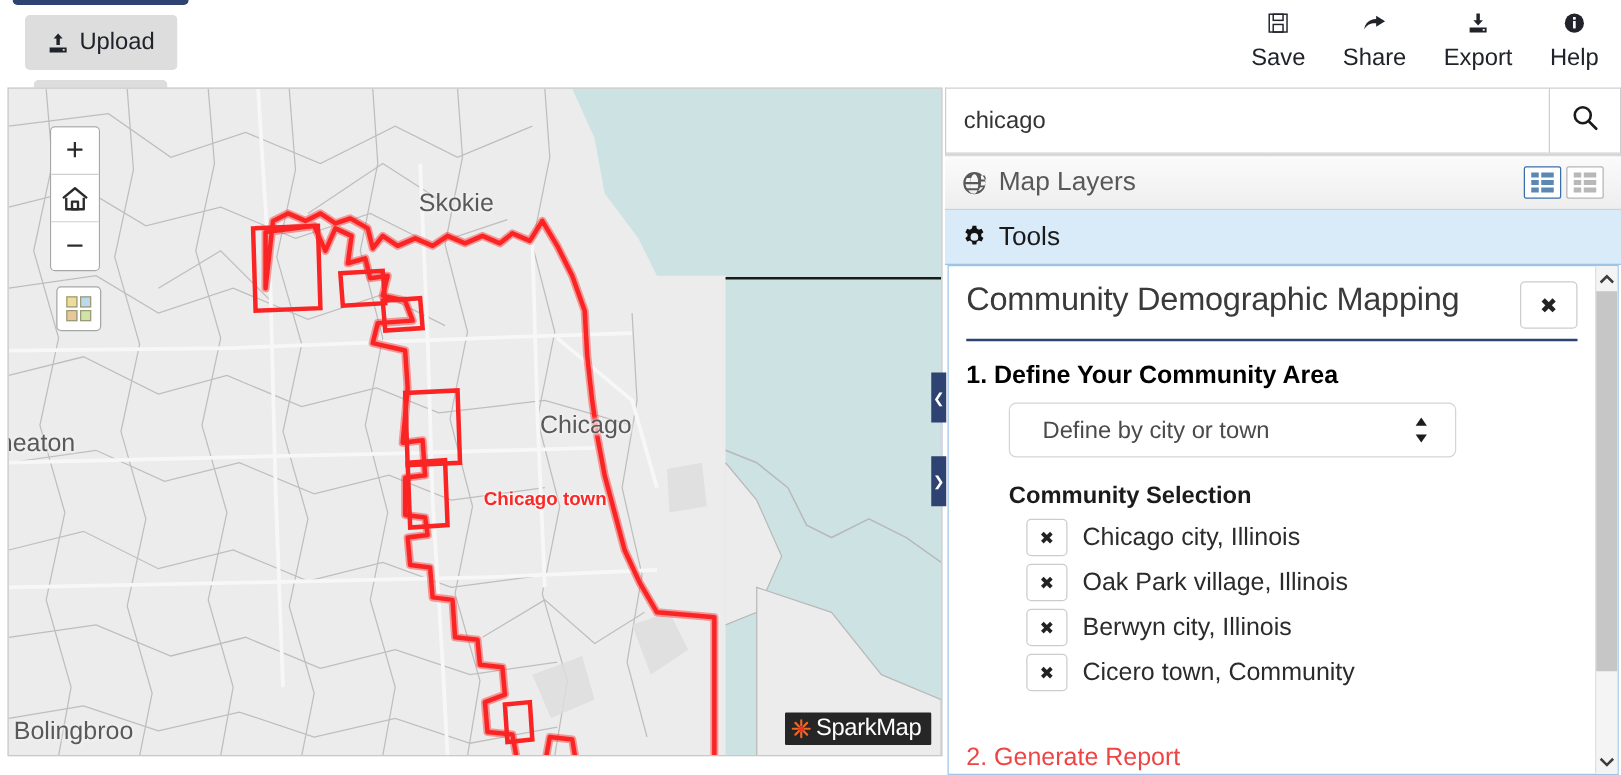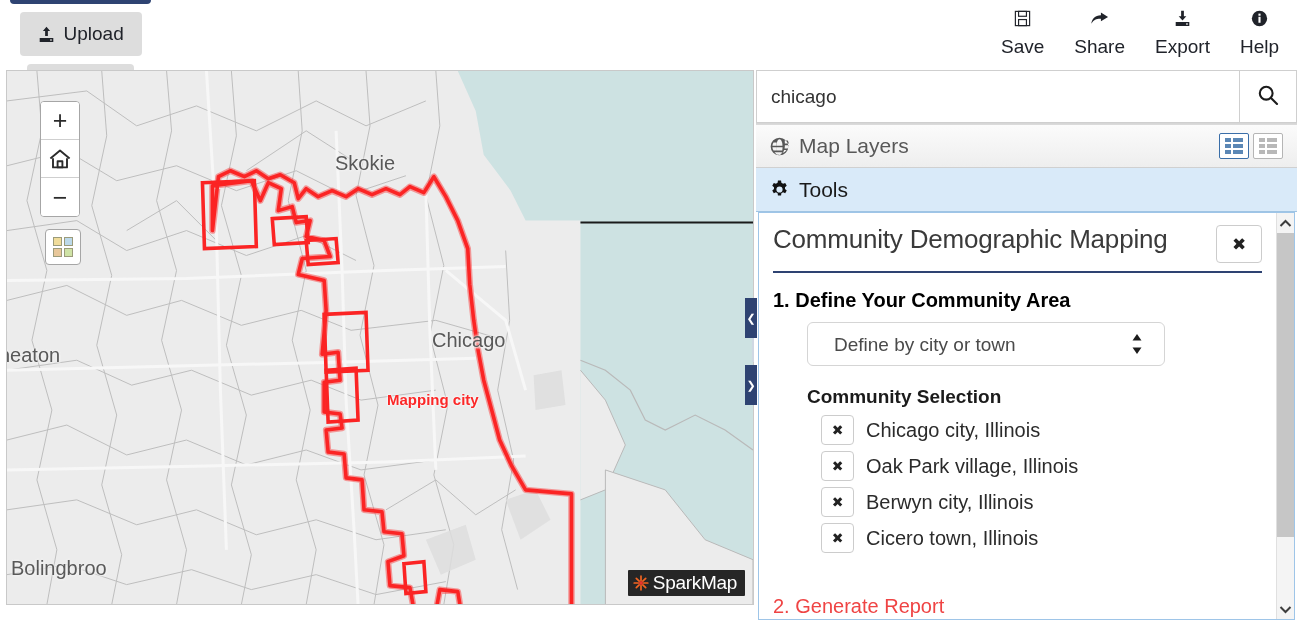--- a/index.html
+++ b/index.html
@@ -424,23 +424,23 @@
     <path d="M196 112 L248 110 L250 176 L198 178 Z" fill="none" stroke="#fb2424" stroke-width="3.6"></path>
     <path d="M266 148 L300 146 L302 172 L268 174 Z" fill="none" stroke="#fb2424" stroke-width="3.6"></path>
     <path d="M300 170 L330 168 L332 192 L302 194 Z" fill="none" stroke="#fb2424" stroke-width="3.6"></path>
     <path d="M318 244 L360 242 L362 300 L320 302 Z" fill="none" stroke="#fb2424" stroke-width="3.6"></path>
     <path d="M320 300 L350 298 L352 350 L322 352 Z" fill="none" stroke="#fb2424" stroke-width="3.6"></path>
     <path d="M398 494 L418 492 L420 522 L400 524 Z" fill="none" stroke="#fb2424" stroke-width="3.6"></path>
   </svg>
 
   <div class="map-label" style="left:328px; top:81px;">Skokie</div>
   <div class="map-label" style="left:425px; top:258px;">Chicago</div>
-  <div class="map-label hl" style="left:380px; top:320px;">Mapping city</div>
+  <div class="map-label hl" style="left:380px; top:320px;">Chicago town</div>
   <div class="map-label" style="left:-8px; top:273px;">heaton</div>
-  <div class="map-label" style="left:4px; top:486px;">Bolingbroo</div>
+  <div class="map-label" style="left:4px; top:503px;">Bolingbroo</div>
 
   <div id="map-ctrl">
     <div class="mc">+</div>
     <div class="mc">
       <svg width="24" height="22" viewBox="0 0 24 22" fill="none" stroke="#2b2b2b" stroke-width="1.9" stroke-linejoin="round">
         <path d="M2.4 10.5 12 2.6l9.6 7.9"></path>
         <path d="M5 10.2v9.2h14v-9.2"></path>
         <rect x="9.6" y="13.3" width="4.8" height="6.1"></rect>
       </svg>
     </div>
@@ -575,21 +575,21 @@
       <div class="sel-item">
         <span class="sel-x">✖</span>
         <span class="sel-label">Oak Park village, Illinois</span>
       </div>
       <div class="sel-item">
         <span class="sel-x">✖</span>
         <span class="sel-label">Berwyn city, Illinois</span>
       </div>
       <div class="sel-item">
         <span class="sel-x">✖</span>
-        <span class="sel-label">Cicero town, Illinois</span>
+        <span class="sel-label">Cicero town, Community</span>
       </div>
 
       <div id="step-2">2. Generate Report</div>
     </div>
 
     <div id="tool-scrollbar">
       <div class="sb-arrow">
         <svg width="13" height="9" viewBox="0 0 13 9" fill="none" stroke="#3d3d3d" stroke-width="2">
             <path d="M1.5 7 6.5 2 11.5 7"></path>
           </svg>

